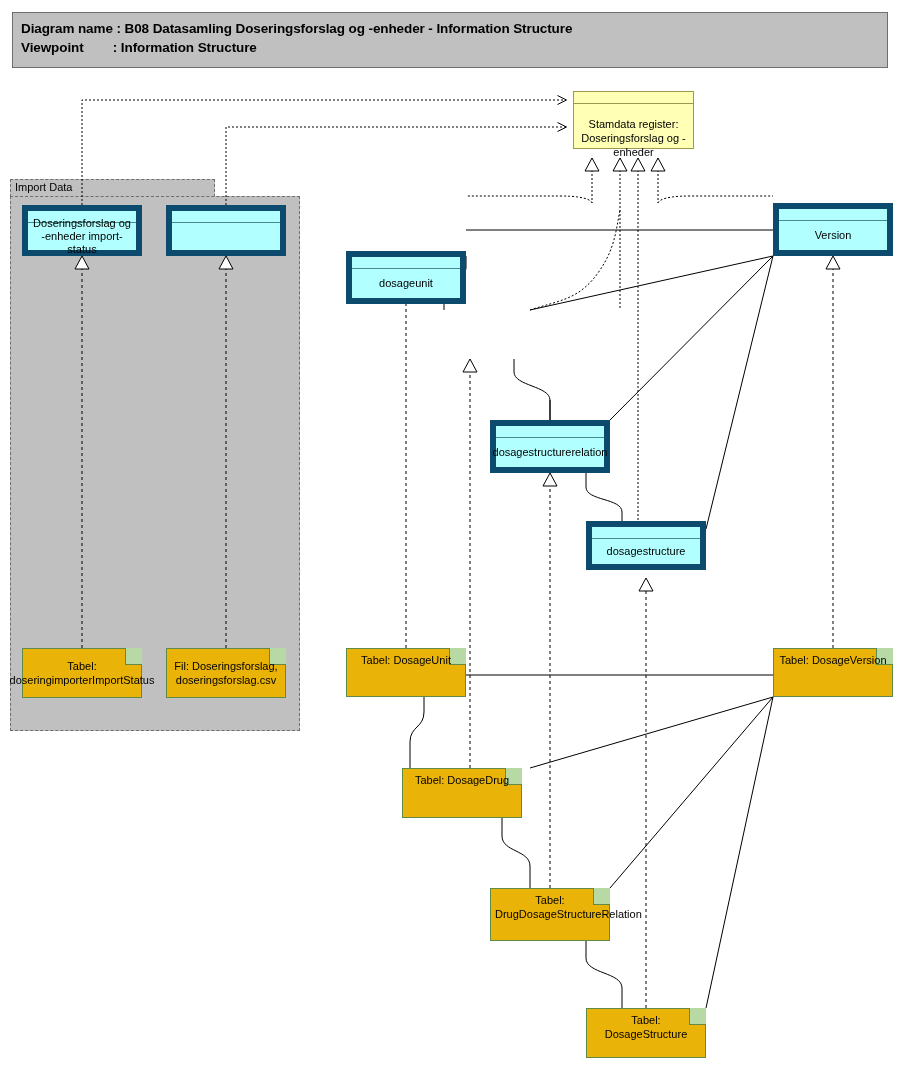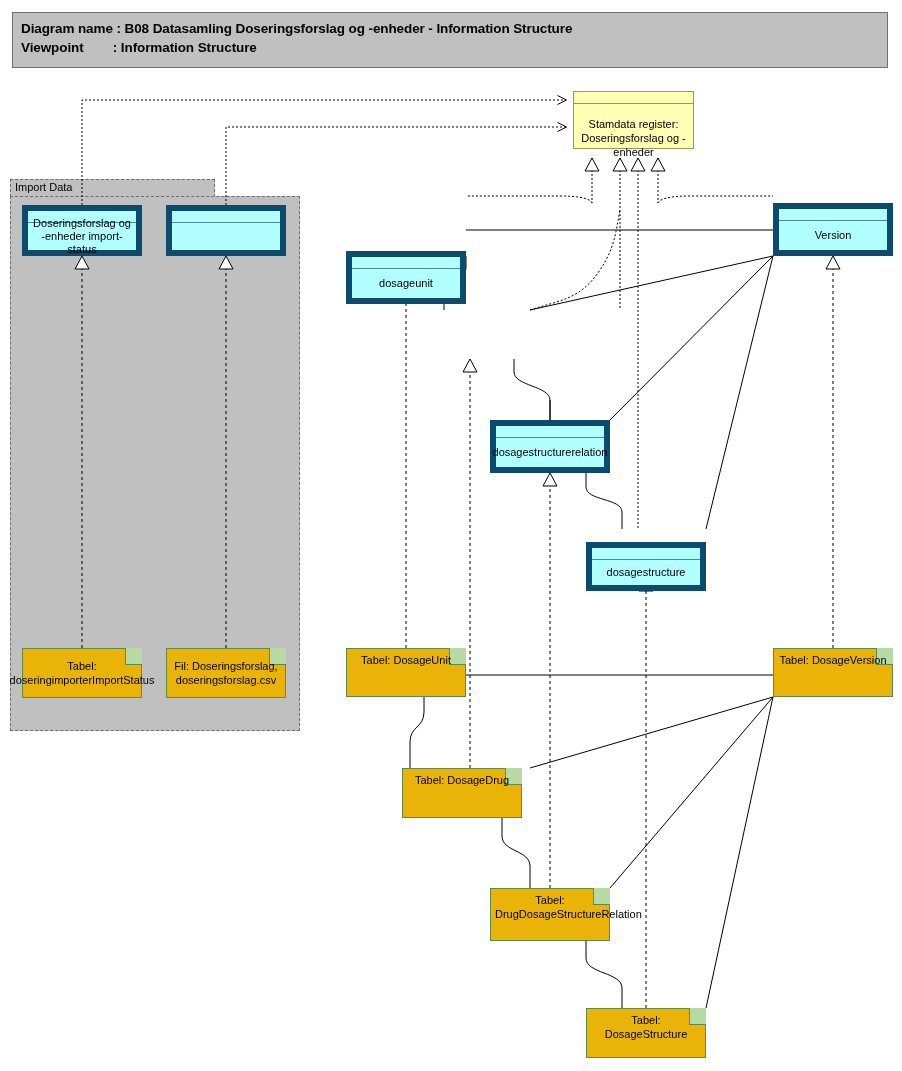--- a/index.html
+++ b/index.html
@@ -261,21 +261,21 @@
     <div class="band"></div>
     <div class="lbl">Version</div>
   </div>
 
 
   <div class="node obj" style="left:490px;top:420px;width:120px;height:53px;">
     <div class="band"></div>
     <div class="lbl">dosagestructurerelation</div>
   </div>
 
-  <div class="node obj" style="left:586px;top:542px;width:120px;height:49px;">
+  <div class="node obj" style="left:586px;top:521px;width:120px;height:49px;">
     <div class="band"></div>
     <div class="lbl">dosagestructure</div>
   </div>
 
   <div class="node doc" style="left:346px;top:648px;width:120px;height:49px;">
     <div class="fold"></div>
     <div class="lbl">Tabel: DosageUnit</div>
   </div>
 
   <div class="node doc" style="left:773px;top:648px;width:120px;height:49px;">

